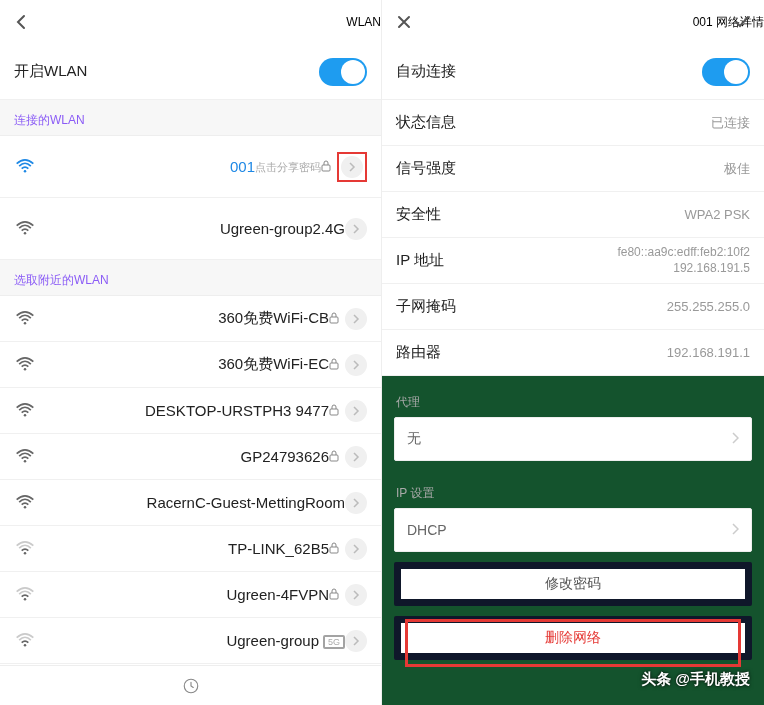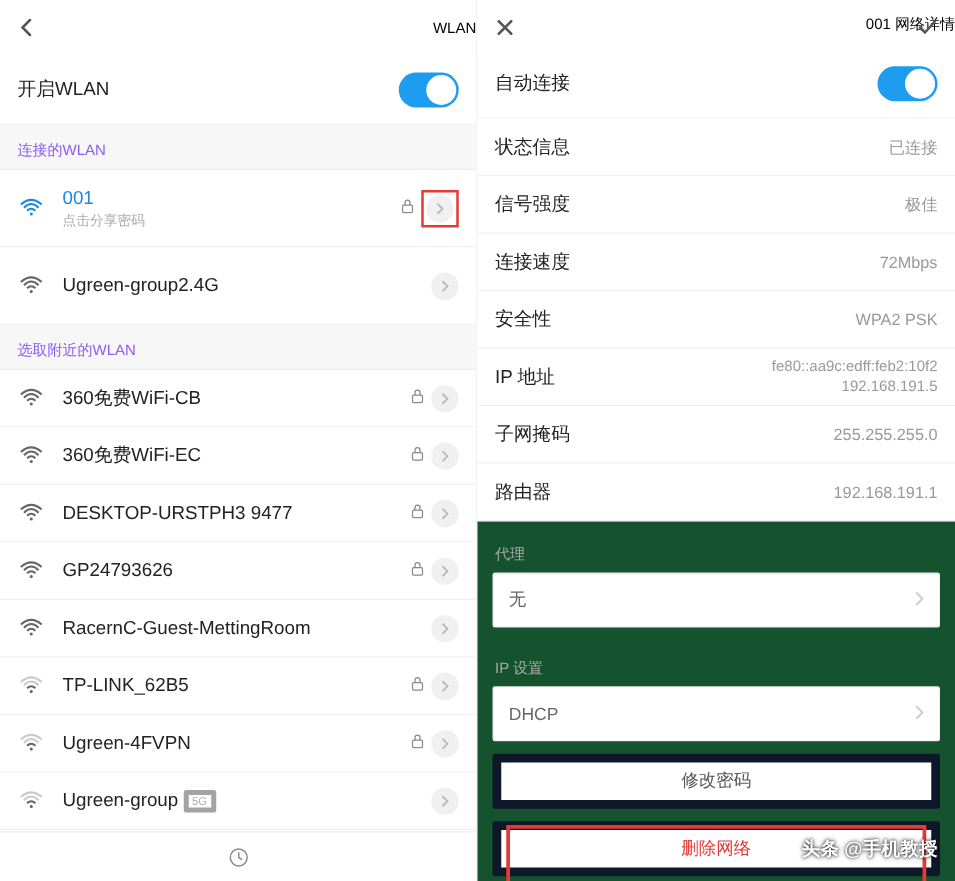--- a/index.html
+++ b/index.html
@@ -78,21 +78,21 @@
   }
   .wifi-row.tall { min-height: 62px; }
   .wifi-icon {
     width: 22px;
     height: 22px;
     margin-right: 14px;
     display: flex;
     align-items: center;
     justify-content: center;
   }
-  .wifi-main { flex: 1; display: flex; flex-direction: column; justify-content: flex-end; }
+  .wifi-main { flex: 1; display: flex; flex-direction: row; justify-content: flex-end; }
   .wifi-name { font-size: 15px; color: #222; }
   .wifi-name.active { color: #1e88e5; }
   .wifi-sub { font-size: 11px; color: #aaa; margin-top: 2px; }
   .wifi-actions { display: flex; align-items: center; gap: 6px; position: relative; }
   .lock {
     font-size: 11px;
     color: #888;
   }
   .chev {
     width: 22px; height: 22px;
@@ -172,21 +172,21 @@
   .clock-bar {
     height: 40px;
     border-top: 1px solid #eee;
     display: flex;
     align-items: center;
     justify-content: center;
   }
   .badge5g {
     display: inline-block;
     font-size: 9px;
-    border: 4px solid #a3a3a3;
+    border: 2px solid #a3a3a3;
     color: #aaa;
     border-radius: 2px;
     padding: 0 3px;
     margin-left: 4px;
     vertical-align: 1px;
   }
   .watermark {
     position: absolute;
     right: 14px;
     bottom: 16px;
@@ -493,24 +493,20 @@
   <div id="detail-list">
       <div class="row">
     <span class="label">状态信息</span>
     <span class="value ">已连接</span>
       </div>
       <div class="row">
     <span class="label">信号强度</span>
     <span class="value ">极佳</span>
       </div>
       <div class="row">
-    <span class="label">连接速度</span>
-    <span class="value ">72Mbps</span>
-      </div>
-      <div class="row">
     <span class="label">安全性</span>
     <span class="value ">WPA2 PSK</span>
       </div>
       <div class="row">
     <span class="label">IP 地址</span>
     <span class="value small">
           <div>fe80::aa9c:edff:feb2:10f2</div>
           <div>192.168.191.5</div>
         </span>
       </div>

